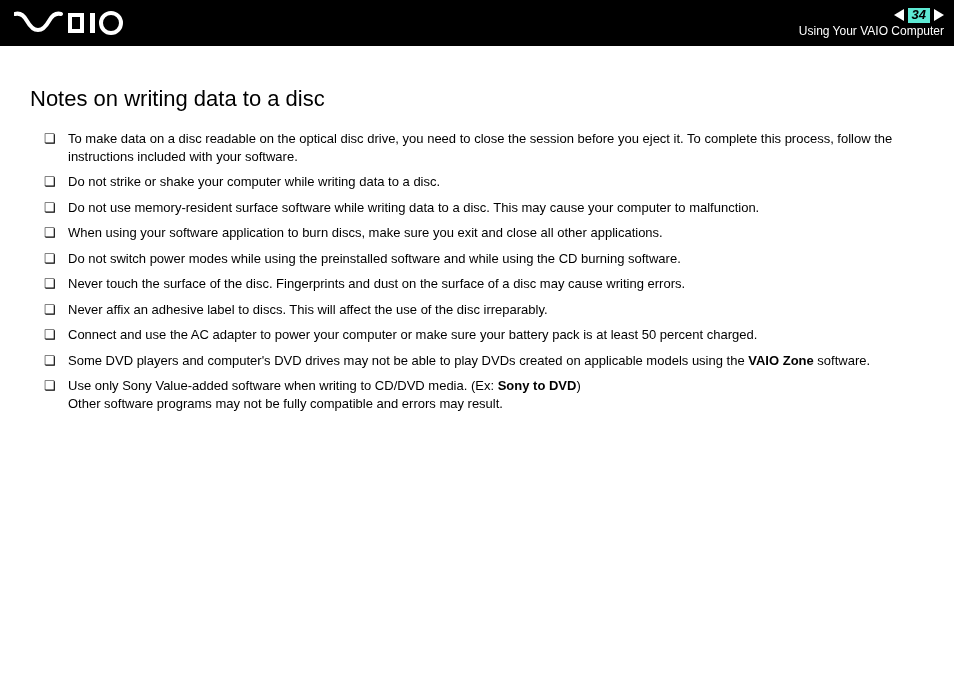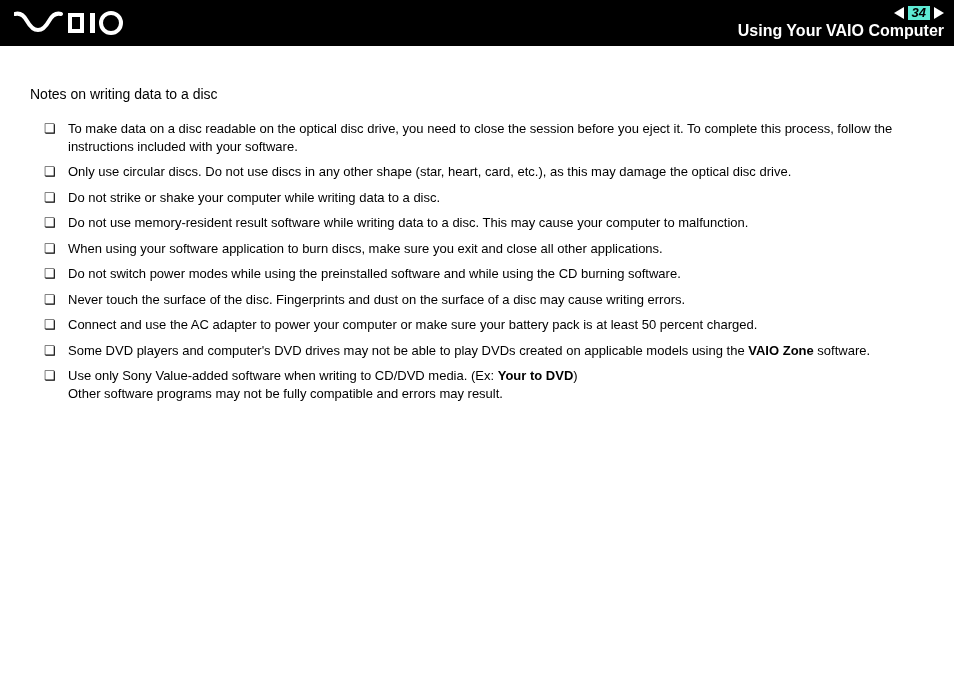--- a/index.html
+++ b/index.html
@@ -52,28 +52,28 @@
     border-left: 10px solid #fff;
   }
   .page-num-box {
     background: #5eead4;
     color: #000;
     padding: 0 4px;
     font-style: italic;
     font-weight: bold;
   }
   .section-label {
-    font-size: 16px;
-    font-weight: bold;
+    font-size: 12px;
+    font-weight: normal;
   }
   .content {
     padding: 40px 30px 0 30px;
   }
   .title {
-    font-size: 14px;
+    font-size: 22px;
     font-weight: normal;
     margin-bottom: 18px;
   }
   ul.notes {
     list-style: none;
     padding-left: 14px;
   }
   ul.notes li {
     position: relative;
     padding-left: 24px;
@@ -109,23 +109,23 @@
       <div class="arrow-right"></div>
     </div>
     <div class="section-label">Using Your VAIO Computer</div>
   </div>
 </div>
 
 <div class="content">
   <h1 class="title">Notes on writing data to a disc</h1>
   <ul class="notes" id="notes-list">
       <li>To make data on a disc readable on the optical disc drive, you need to close the session before you eject it. To complete this process, follow the instructions included with your software.</li>
-      <li>Only use circular discs. Do not use discs in any other shape (star, heart, card, etc.), as this may damage the optical disc drive.</li>
       <li>Do not strike or shake your computer while writing data to a disc.</li>
-      <li>Do not use memory-resident result software while writing data to a disc. This may cause your computer to malfunction.</li>
+      <li>Do not use memory-resident surface software while writing data to a disc. This may cause your computer to malfunction.</li>
       <li>When using your software application to burn discs, make sure you exit and close all other applications.</li>
       <li>Do not switch power modes while using the preinstalled software and while using the CD burning software.</li>
       <li>Never touch the surface of the disc. Fingerprints and dust on the surface of a disc may cause writing errors.</li>
+      <li>Never affix an adhesive label to discs. This will affect the use of the disc irreparably.</li>
       <li>Connect and use the AC adapter to power your computer or make sure your battery pack is at least 50 percent charged.</li>
       <li><span>Some DVD players and computer's DVD drives may not be able to play DVDs created on applicable models using the </span><span class="bold">VAIO Zone</span><span> software.</span></li>
-      <li><span>Use only Sony Value-added software when writing to CD/DVD media. (Ex: </span><span class="bold">Your to DVD</span><span>)</span><br><span>Other software programs may not be fully compatible and errors may result.</span></li>
+      <li><span>Use only Sony Value-added software when writing to CD/DVD media. (Ex: </span><span class="bold">Sony to DVD</span><span>)</span><br><span>Other software programs may not be fully compatible and errors may result.</span></li>
     </ul>
 </div>
 
 </body></html>

